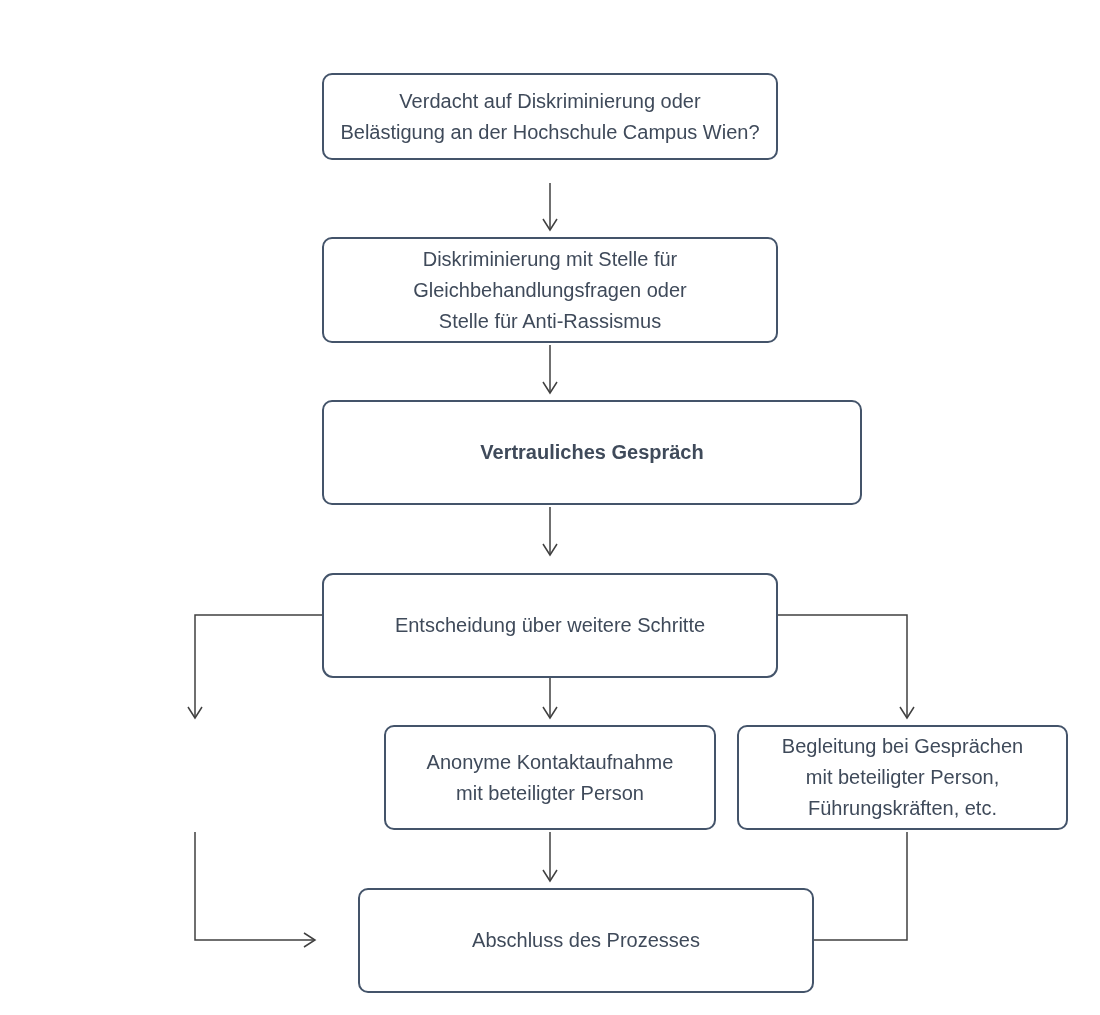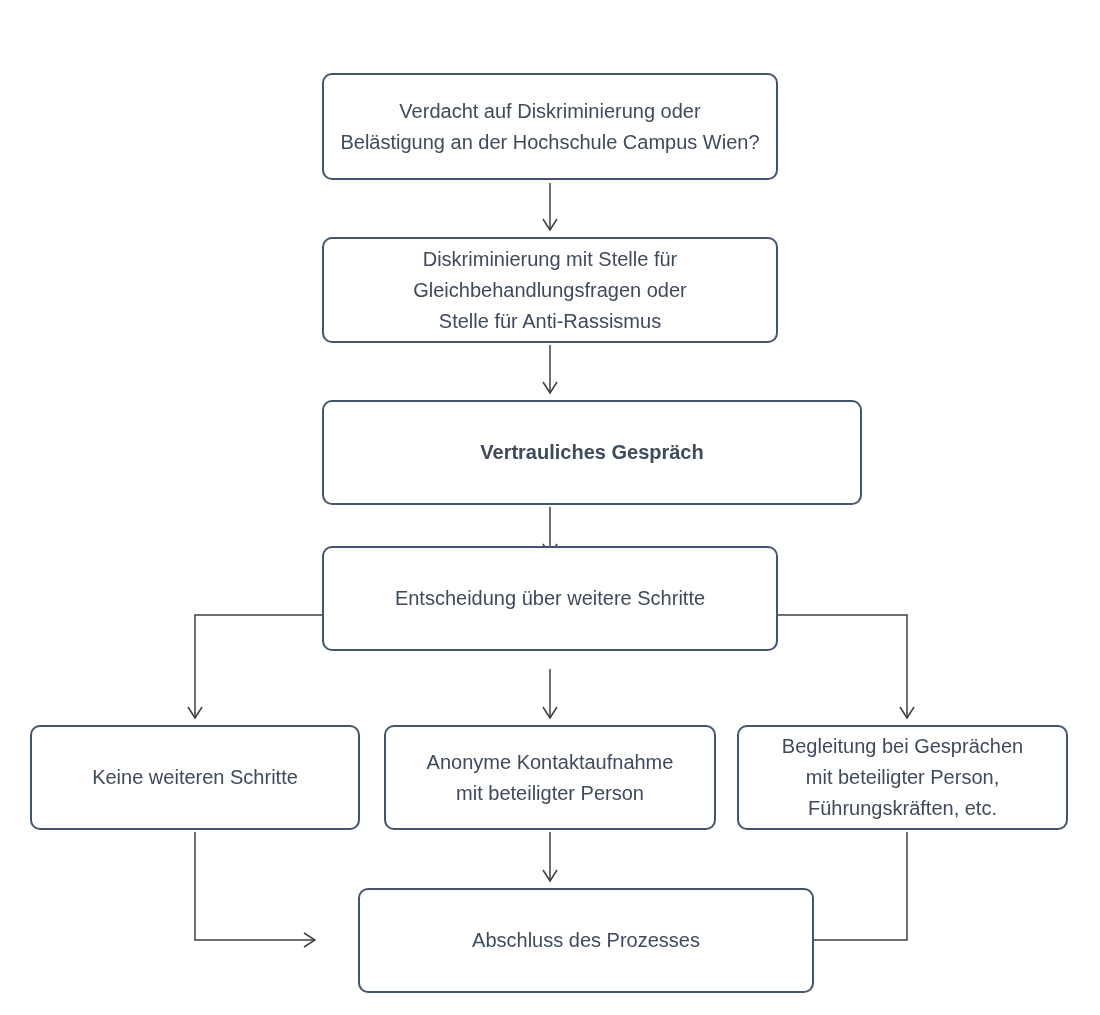--- a/index.html
+++ b/index.html
@@ -63,32 +63,31 @@
 
     <path class="edge" d="M322,615 L195,615 L195,717" marker-end="url(#ah)"></path>
     <path class="edge" d="M550,669 L550,717" marker-end="url(#ah)"></path>
     <path class="edge" d="M778,615 L907,615 L907,717" marker-end="url(#ah)"></path>
 
     <path class="edge" d="M195,832 L195,940 L314,940" marker-end="url(#ah)"></path>
     <path class="edge" d="M550,832 L550,880" marker-end="url(#ah)"></path>
     <path class="edge" d="M907,832 L907,940 L786,940" marker-end="url(#ah)"></path>
   </svg>
 
-  <div class="node" style="left:322px; top:73px; width:456px; height:107px;">Verdacht auf Diskriminierung oder
+  <div class="node" style="left:322px; top:73px; width:456px; height:87px;">Verdacht auf Diskriminierung oder
 Belästigung an der Hochschule Campus Wien?</div>
 
   <div class="node" style="left:322px; top:237px; width:456px; height:106px;">Diskriminierung mit Stelle für
 Gleichbehandlungsfragen oder
 Stelle für Anti-Rassismus</div>
 
   <div class="node" style="left:322px; top:400px; width:540px; height:105px;font-weight:bold;">Vertrauliches Gespräch</div>
 
-  <div class="node" style="left:322px; top:546px; width:456px; height:105px;">Entscheidung über weitere Schritte</div>
+  <div class="node" style="left:322px; top:573px; width:456px; height:105px;border-radius:11px;">Entscheidung über weitere Schritte</div>
 
-  <div class="node" style="left:30px; top:725px; width:330px; height:105px;">Keine weiteren Schritte</div>
 
   <div class="node" style="left:368px; top:725px; width:332px; height:105px;margin-left:16px;">Anonyme Kontaktaufnahme
 mit beteiligter Person</div>
 
   <div class="node" style="left:737px; top:725px; width:331px; height:105px;">Begleitung bei Gesprächen
 mit beteiligter Person,
 Führungskräften, etc.</div>
 
   <div class="node" style="left:322px; top:888px; width:456px; height:105px;margin-left:36px;">Abschluss des Prozesses</div>
 

